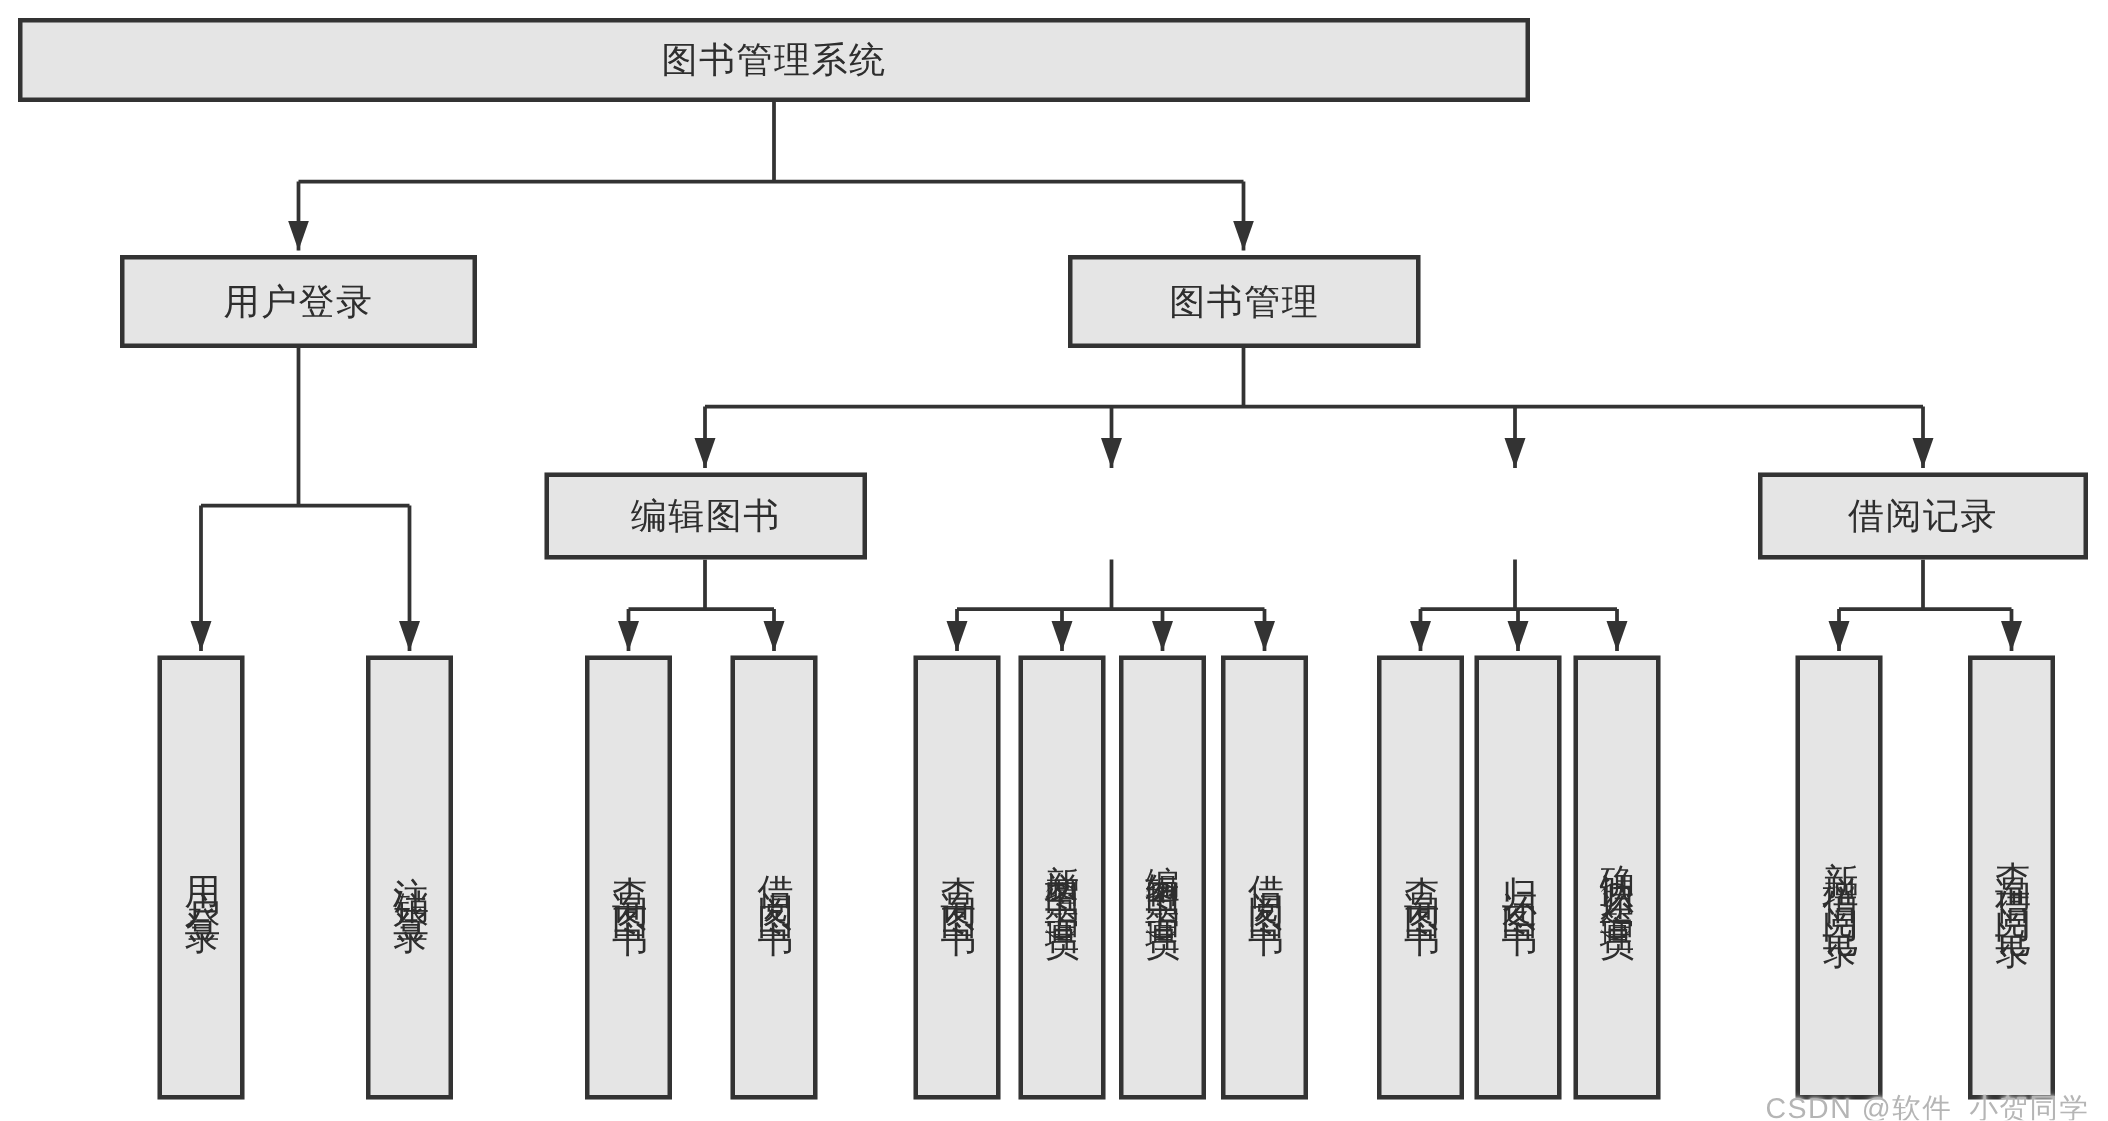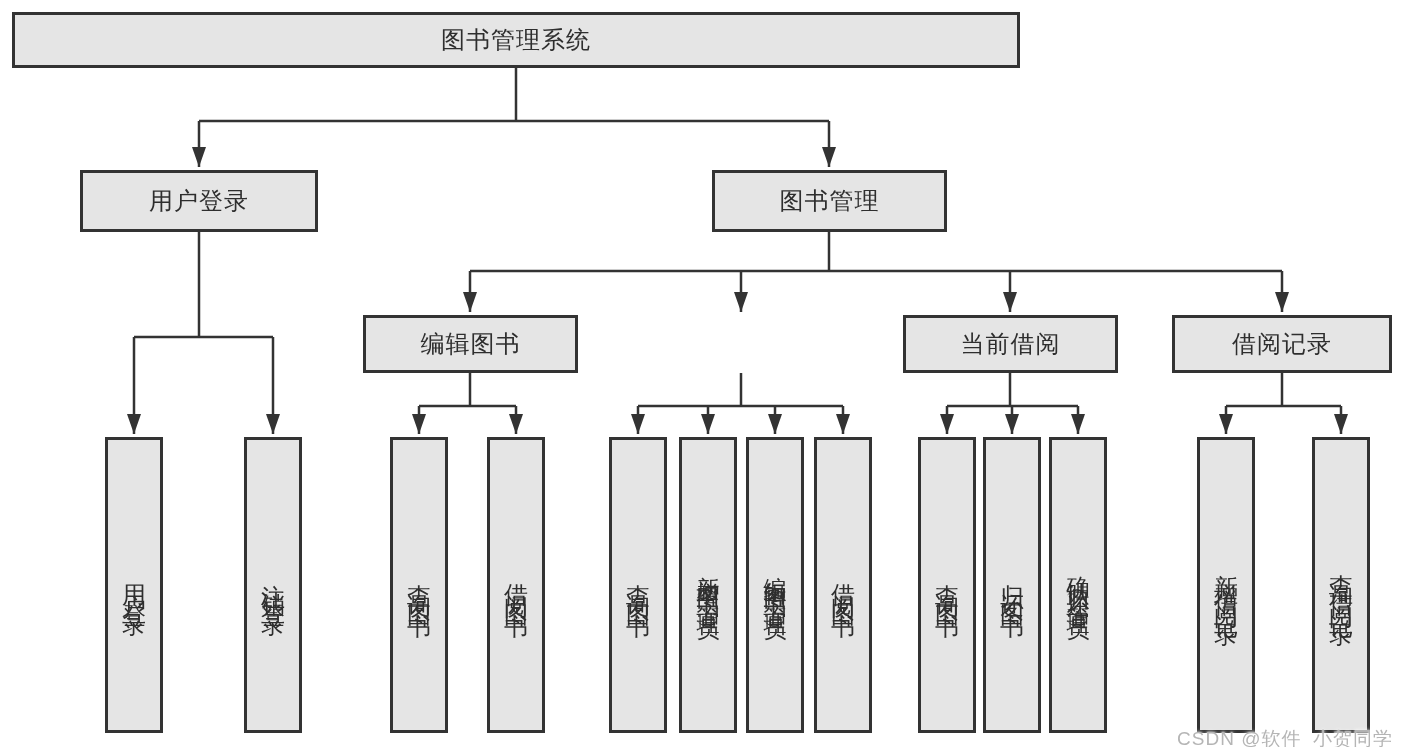--- a/index.html
+++ b/index.html
@@ -122,21 +122,20 @@
       <path d="M1341,406 L1341,434" marker-end="url(#arr)"></path>
     </g>
   </svg>
 
   <div class="box root">图书管理系统</div>
 
   <div class="box l2a">用户登录</div>
   <div class="box l2b">图书管理</div>
 
   <div class="box l3 l3-1">编辑图书</div>
-  <div class="box l3 l3-3">当前借阅</div>
   <div class="box l3 l3-4">借阅记录</div>
 
   <div class="box leaf" style="left:105px">
     <span class="vtext">用户登录</span>
   </div>
   <div class="box leaf" style="left:244px">
     <span class="vtext">注销登录</span>
   </div>
 
   <div class="box leaf" style="left:390px">

